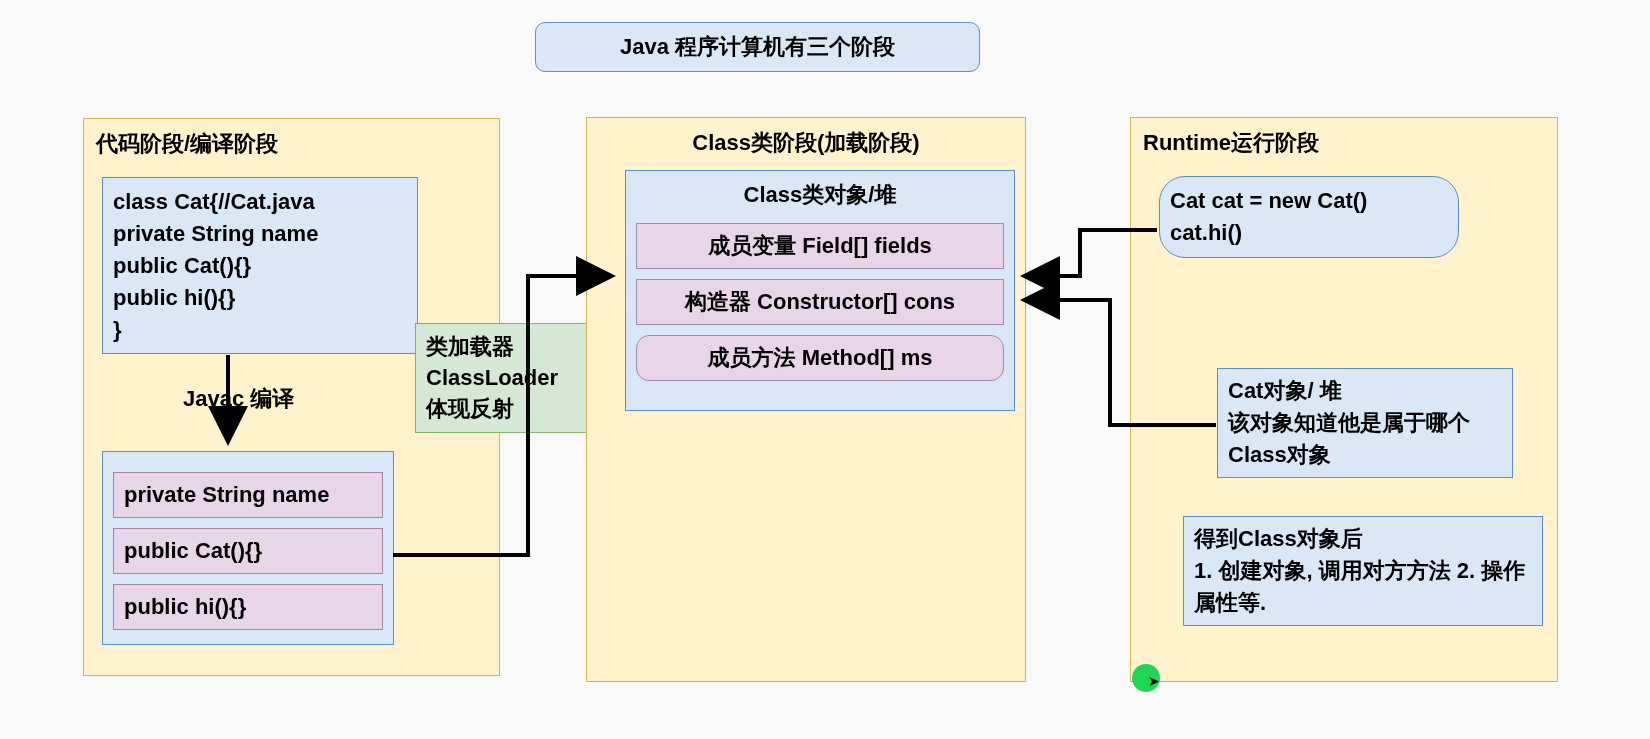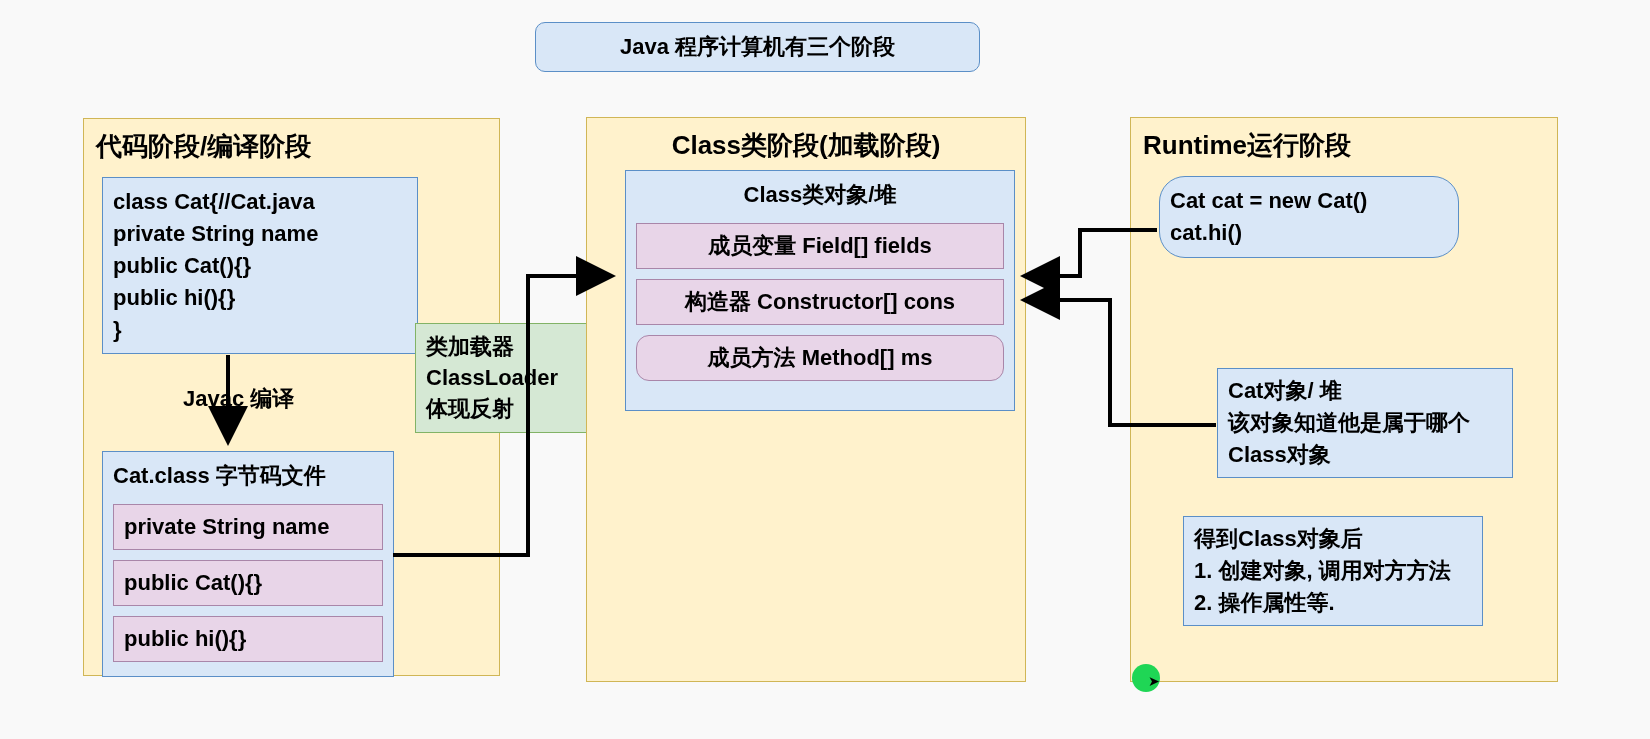--- a/index.html
+++ b/index.html
@@ -28,21 +28,21 @@
     font-size: 22px;
     font-weight: bold;
   }
   .stage-box {
     position: absolute;
     background: #fff2cc;
     border: 1px solid #d0b656;
     padding: 10px 12px;
   }
   .stage-title {
-    font-size: 26px;
+    font-size: 22px;
     font-weight: bold;
     margin-bottom: 8px;
   }
   .inner-blue {
     background: #d9e7f7;
     border: 1px solid #5b8fc7;
     padding: 8px 10px;
     font-size: 22px;
     font-weight: bold;
     line-height: 1.45;
@@ -94,21 +94,21 @@
   #stage1 { left: 83px; top: 118px; width: 417px; height: 558px; }
   #stage1 .code-box { position: absolute; left: 18px; top: 58px; width: 316px; }
   #stage1 .bytecode-box { position: absolute; left: 18px; top: 332px; width: 292px; padding-bottom: 14px; }
   
   #stage2 { left: 586px; top: 117px; width: 440px; height: 565px; text-align: center; }
   #stage2 .heap-box { position: absolute; left: 38px; top: 52px; width: 390px; padding-bottom: 29px; }
   
   #stage3 { left: 1130px; top: 117px; width: 428px; height: 565px; }
   #stage3 .runtime-code { position: absolute; left: 28px; top: 58px; width: 300px; border-radius: 26px; }
   #stage3 .cat-obj { position: absolute; left: 86px; top: 250px; width: 296px; }
-  #stage3 .summary { position: absolute; left: 52px; top: 398px; width: 300px; }
+  #stage3 .summary { position: absolute; left: 52px; top: 398px; width: 360px; }
   
   #classloader { left: 415px; top: 323px; width: 185px; }
   
   svg.arrows {
     position: absolute;
     left: 0; top: 0;
     width: 1650px; height: 739px;
     pointer-events: none;
   }
 </style>
@@ -122,21 +122,20 @@
 <div id="stage1" class="stage-box">
   <div class="stage-title">代码阶段/编译阶段</div>
   <div class="inner-blue code-box">
     <div style="white-space:pre-line;">class Cat{//Cat.java
 private String name
 public Cat(){}
 public hi(){}
 }</div>
   </div>
   <div class="inner-blue bytecode-box">
-    <div>Cat.class 字节码文件</div>
     <div class="pill" style="display:block;margin-top:12px;">private String name</div>
     <div class="pill" style="display:block;">public Cat(){}</div>
     <div class="pill" style="display:block;">public hi(){}</div>
   </div>
 </div>
 
 <div class="label-text" style="left:183px; top:384px;">Javac 编译</div>
 
 <div id="classloader" class="green-box">
   <div style="white-space:pre-line;">类加载器

